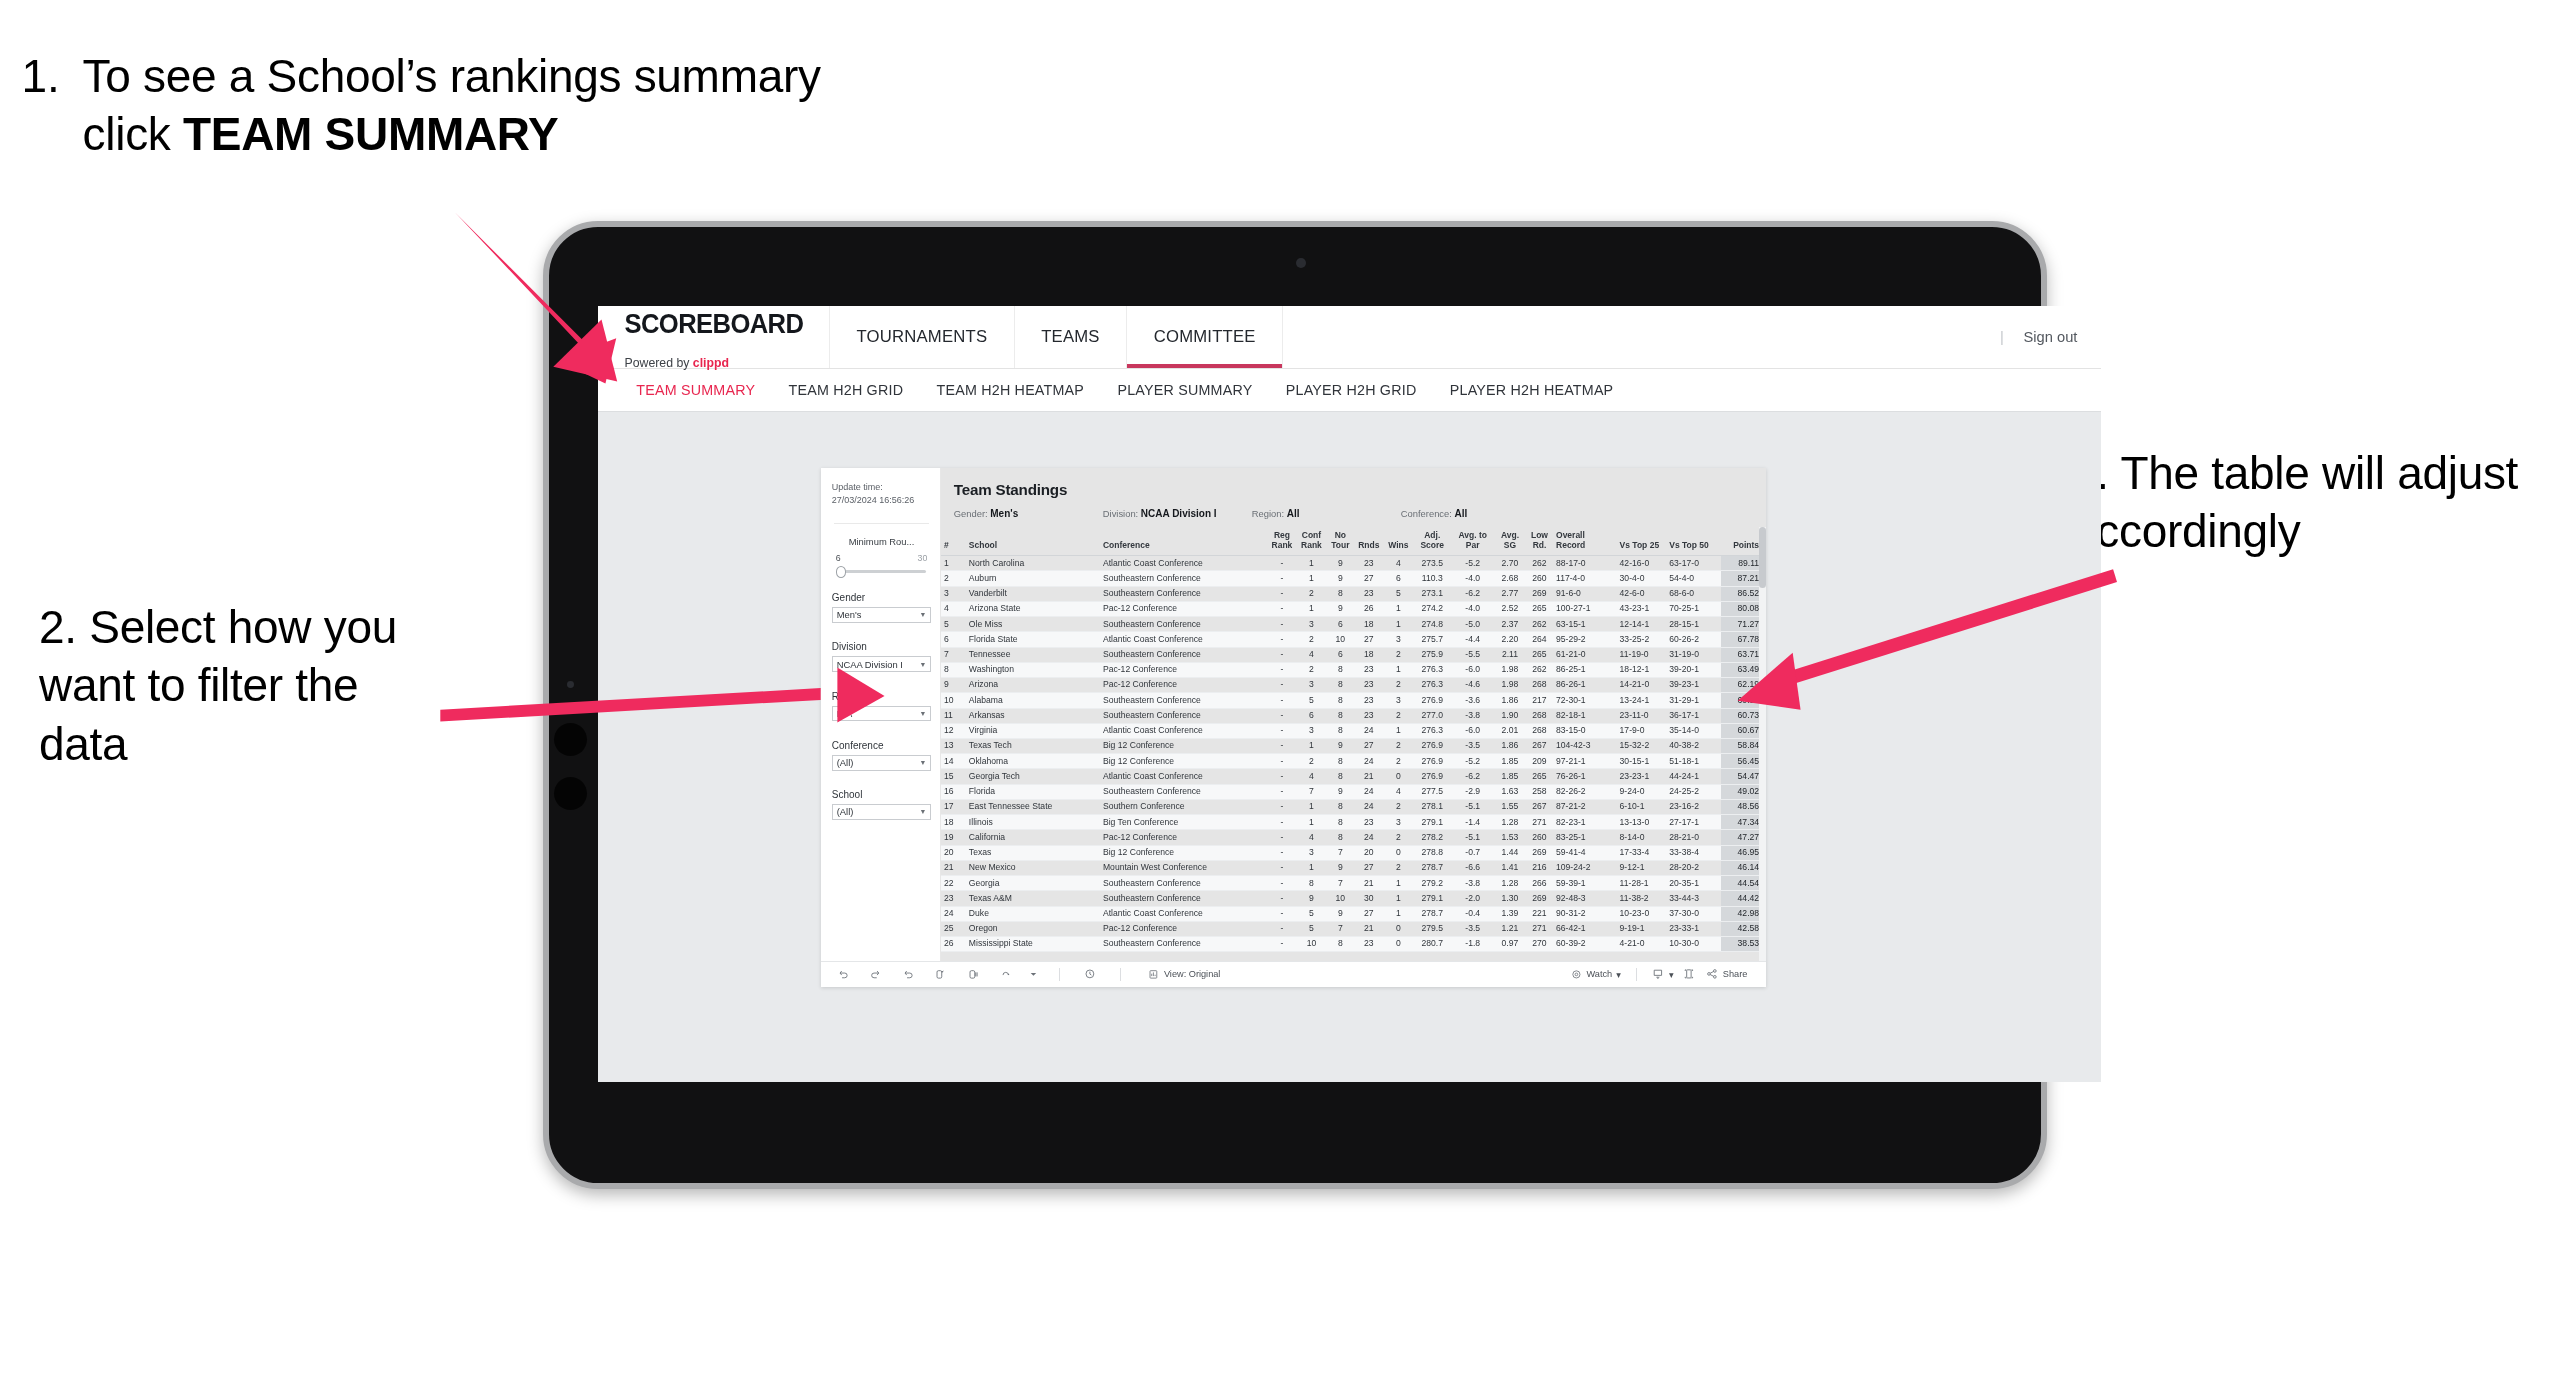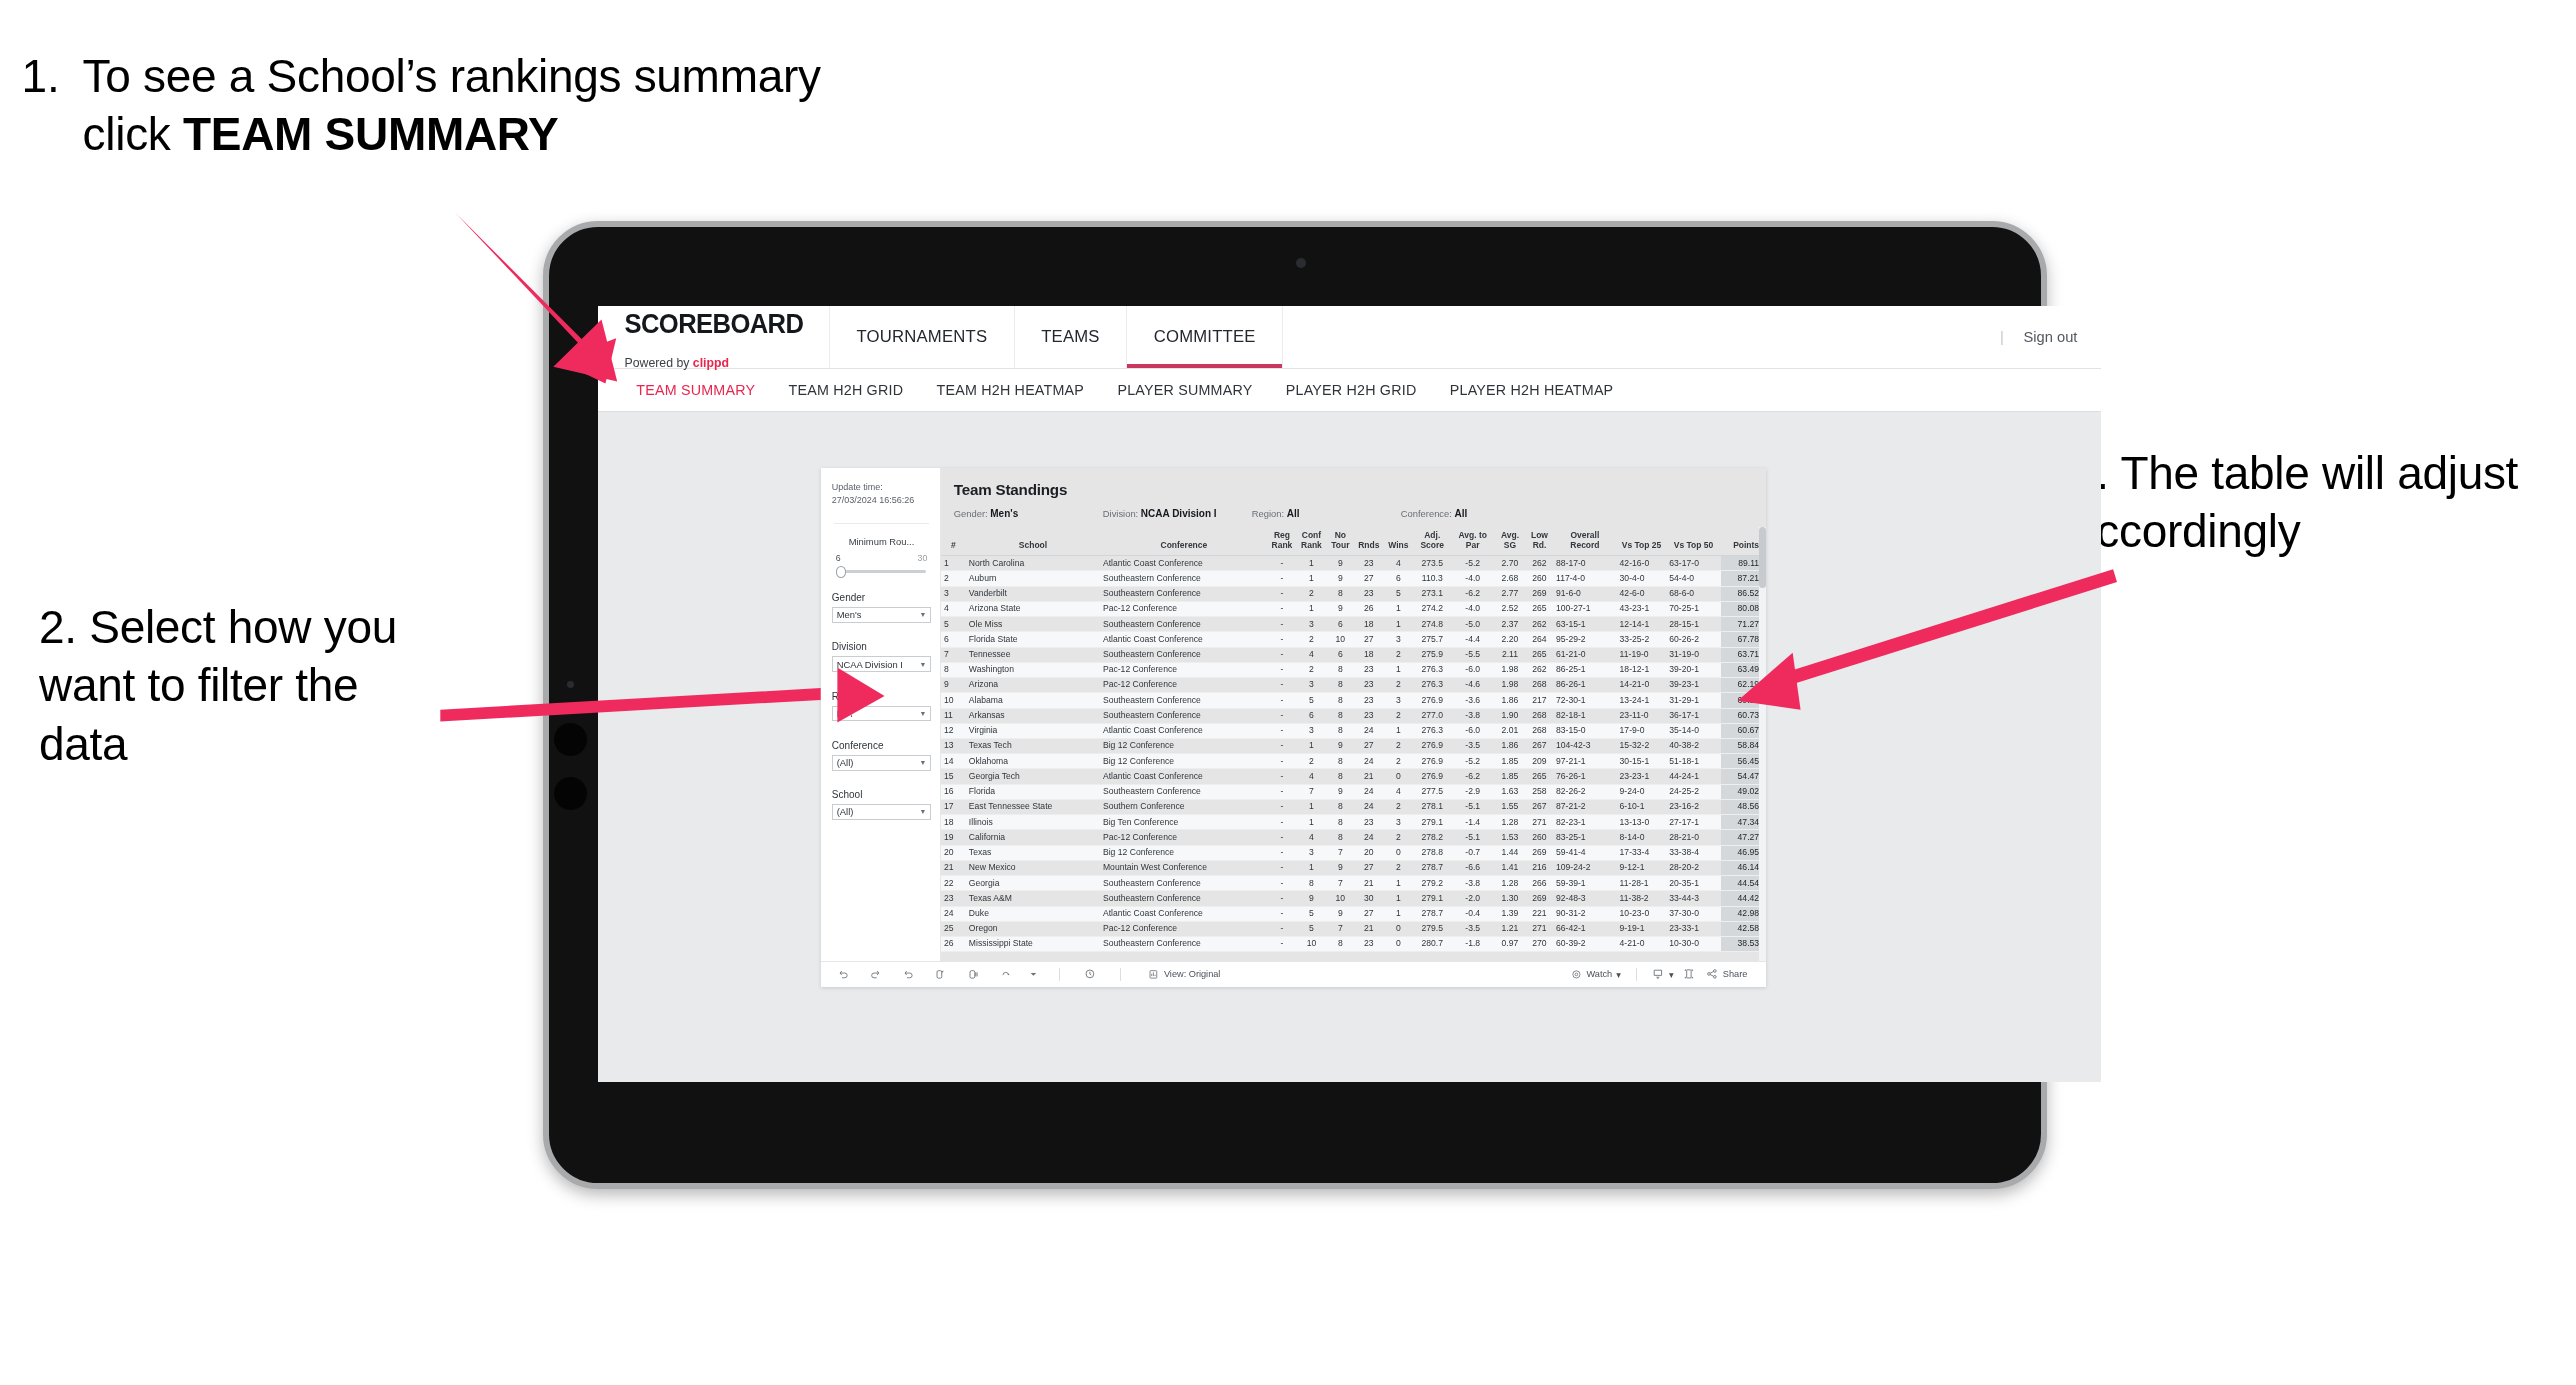--- a/index.html
+++ b/index.html
@@ -111,21 +111,21 @@
 
   
   #tablewrap { flex:1; min-width:0; overflow:hidden; background:#e5e5e5; display:flex; flex-direction:column; }
   #vizhead { padding:12.8px 0 8.8px 12.8px; }
   #vizhead .vtitle { font-size:15.2px; font-weight:700; color:#1b1f24; letter-spacing:-0.2px; }
   #vizhead .vsubs { display:flex; margin-top:9.8px; font-size:9.4px; color:#6a6f75; }
   #vizhead .vsubs .s { width:149px; }
   #vizhead .vsubs b { color:#15181d; font-weight:700; font-size:10px; }
   table { border-collapse:collapse; width:100%; table-layout:fixed; }
   thead th {
-    font-size:8.5px; color:#33383e; font-weight:700; text-align:center;
+    font-size:8.5px; color:#33383e; font-weight:700; text-align:left;
     padding:2.9px 2.9px 4.9px 2.9px; vertical-align:bottom; line-height:1.18;
     border-bottom:1px solid #d2d5d8;
   }
   tbody td {
     font-size:8.6px; color:#30353b; padding:2.4px 2.9px; line-height:1.1;
     border-bottom:1px solid #eceef0; white-space:nowrap; overflow:hidden;
   }
   tbody tr:nth-child(even) td { background:#f7f8f9; }
   td.pts, th.pts { text-align:right; padding-right:6.9px; }
   td.pts { background:#d5d8db !important; color:#23272c; }

